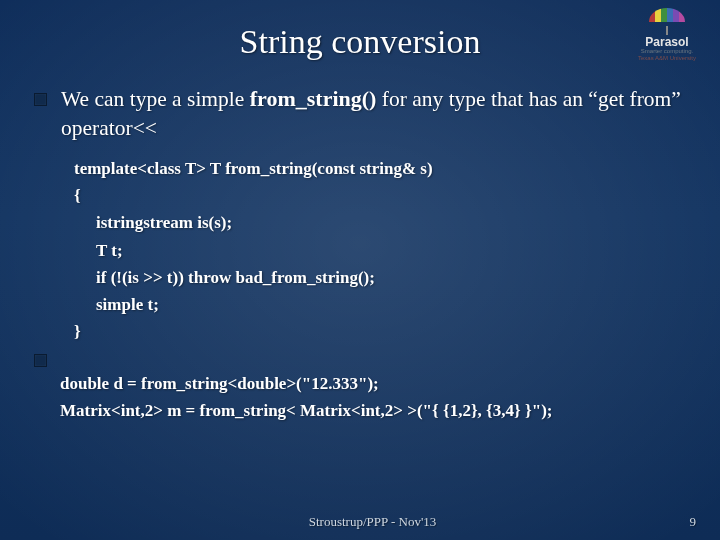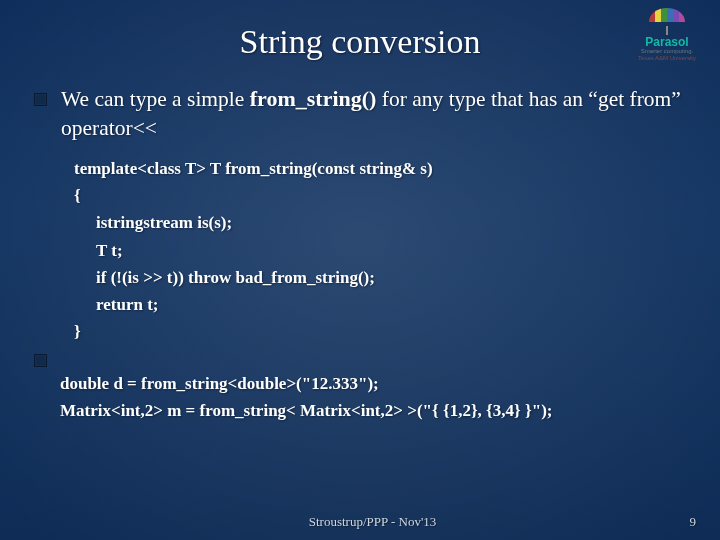--- a/index.html
+++ b/index.html
@@ -49,21 +49,21 @@
   .logo .handle {
     width: 2px;
     height: 9px;
     background: #888;
     margin: 0 auto;
   }
   .logo .brand {
     font-family: Arial, sans-serif;
     font-weight: bold;
     font-size: 12px;
-    color: #14b8a6;
+    color: #e5e5e5;
     line-height: 1;
     margin-top: 1px;
   }
   .logo .tag1 {
     font-family: Arial, sans-serif;
     font-size: 6px;
     color: #6b7780;
     line-height: 1.1;
   }
   .logo .tag2 {
@@ -172,21 +172,21 @@
       <span>We can type a simple </span><span class="inline-mono">from_string()</span><span> for any type that has an “get from” operator&lt;&lt;</span>
     </div>
   </div>
 
   <div class="code-block">
     <div>template&lt;class T&gt; T from_string(const string&amp; s)</div>
     <div>{</div>
     <div class="indent">istringstream is(s);</div>
     <div class="indent">T t;</div>
     <div class="indent">if (!(is &gt;&gt; t)) throw bad_from_string();</div>
-    <div class="indent">return t;</div>
+    <div class="indent">simple t;</div>
     <div>}</div>
   </div>
 
   <div class="bullet-row">
     <div class="bullet-box"></div>
   </div>
 
   <div class="example-block">
     <div>double d = from_string&lt;double&gt;("12.333");</div>
     <div>Matrix&lt;int,2&gt; m = from_string&lt; Matrix&lt;int,2&gt; &gt;("{ {1,2}, {3,4} }");</div>

